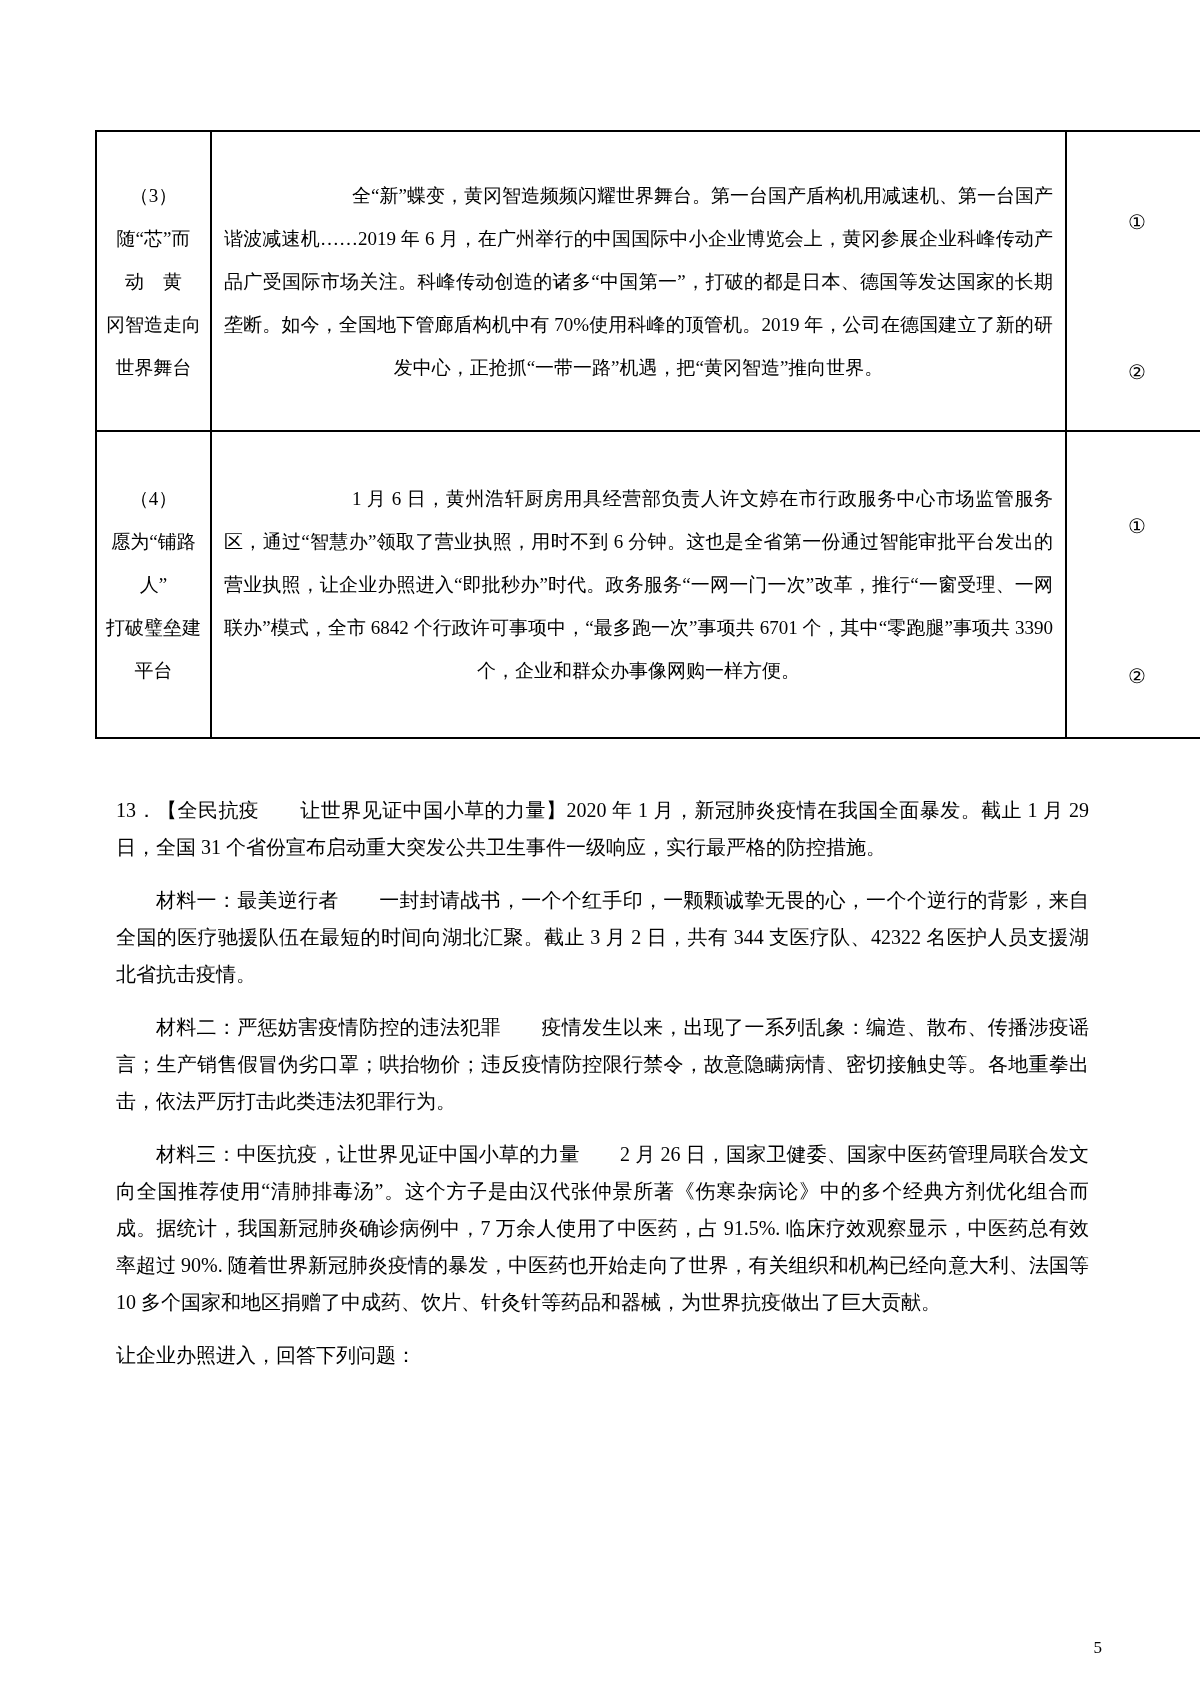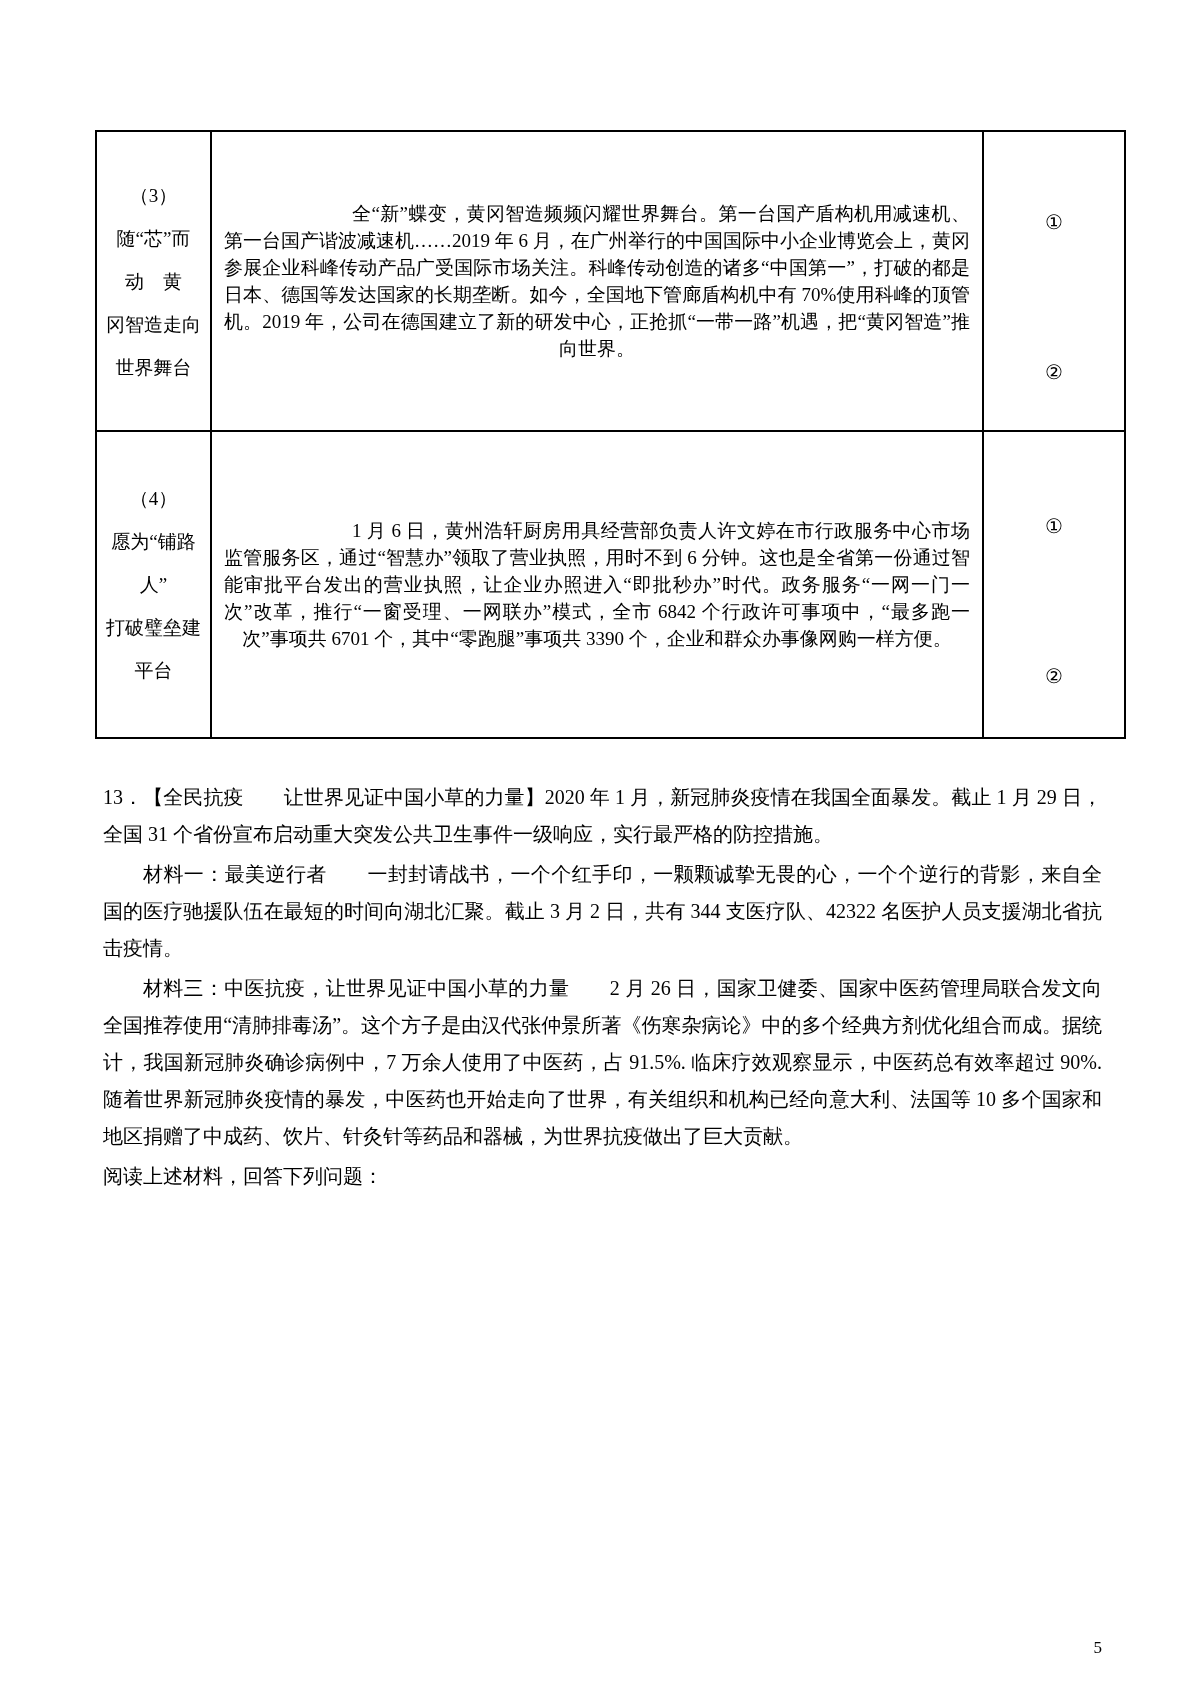--- a/index.html
+++ b/index.html
@@ -30,23 +30,23 @@
     overflow: hidden;
   }
   .label-cell {
     width: 115px;
     text-align: center;
     line-height: 43px;
     white-space: pre-line;
     padding: 4px 6px;
   }
   .content-cell {
-    width: 772px;
+    width: 855px;
     padding: 32px 12px;
-    line-height: 27px;
+    line-height: 43px;
     text-align: justify;
     text-align-last: center;
     text-indent: 128px;
   }
   .mark-cell {
     width: 142px;
     vertical-align: top;
   }
   .marks {
     display: flex;
@@ -63,21 +63,21 @@
   
   .body-text {
     position: absolute;
     left: 100px;
     top: 776px;
     width: 1005px;
     font-size: 20px;
     line-height: 37px;
     text-align: justify;
   }
-  .para { margin: 3px; }
+  .para { margin: 16px; }
   .para.indent { text-indent: 40px; }
 
   
   .page-number {
     position: absolute;
     right: 98px;
     bottom: 40px;
     font-size: 17px;
   }
 </style>
@@ -115,19 +115,20 @@
           <span>②</span>
         </div>
       </td>
     </tr>
   </tbody>
     </table>
 
   <div class="body-text">
     <p class="para">13．【全民抗疫　　让世界见证中国小草的力量】2020 年 1 月，新冠肺炎疫情在我国全面暴发。截止 1 月 29 日，全国 31 个省份宣布启动重大突发公共卫生事件一级响应，实行最严格的防控措施。</p>
     <p class="para indent">材料一：最美逆行者　　一封封请战书，一个个红手印，一颗颗诚挚无畏的心，一个个逆行的背影，来自全国的医疗驰援队伍在最短的时间向湖北汇聚。截止 3 月 2 日，共有 344 支医疗队、42322 名医护人员支援湖北省抗击疫情。</p>
+    <p class="para indent">材料二：严惩妨害疫情防控的违法犯罪　　疫情发生以来，出现了一系列乱象：编造、散布、传播涉疫谣言；生产销售假冒伪劣口罩；哄抬物价；违反疫情防控限行禁令，故意隐瞒病情、密切接触史等。各地重拳出击，依法严厉打击此类违法犯罪行为。</p>
     <p class="para indent">材料三：中医抗疫，让世界见证中国小草的力量　　2 月 26 日，国家卫健委、国家中医药管理局联合发文向全国推荐使用“清肺排毒汤”。这个方子是由汉代张仲景所著《伤寒杂病论》中的多个经典方剂优化组合而成。据统计，我国新冠肺炎确诊病例中，7 万余人使用了中医药，占 91.5%. 临床疗效观察显示，中医药总有效率超过 90%. 随着世界新冠肺炎疫情的暴发，中医药也开始走向了世界，有关组织和机构已经向意大利、法国等 10 多个国家和地区捐赠了中成药、饮片、针灸针等药品和器械，为世界抗疫做出了巨大贡献。</p>
-    <p class="para">阅读上述材料，回答下列问题：</p>
+    <p class="para">让企业办照进入，回答下列问题：</p>
   </div>
 
   <div class="page-number">5</div>
 
 </div>
 
 </body></html>

